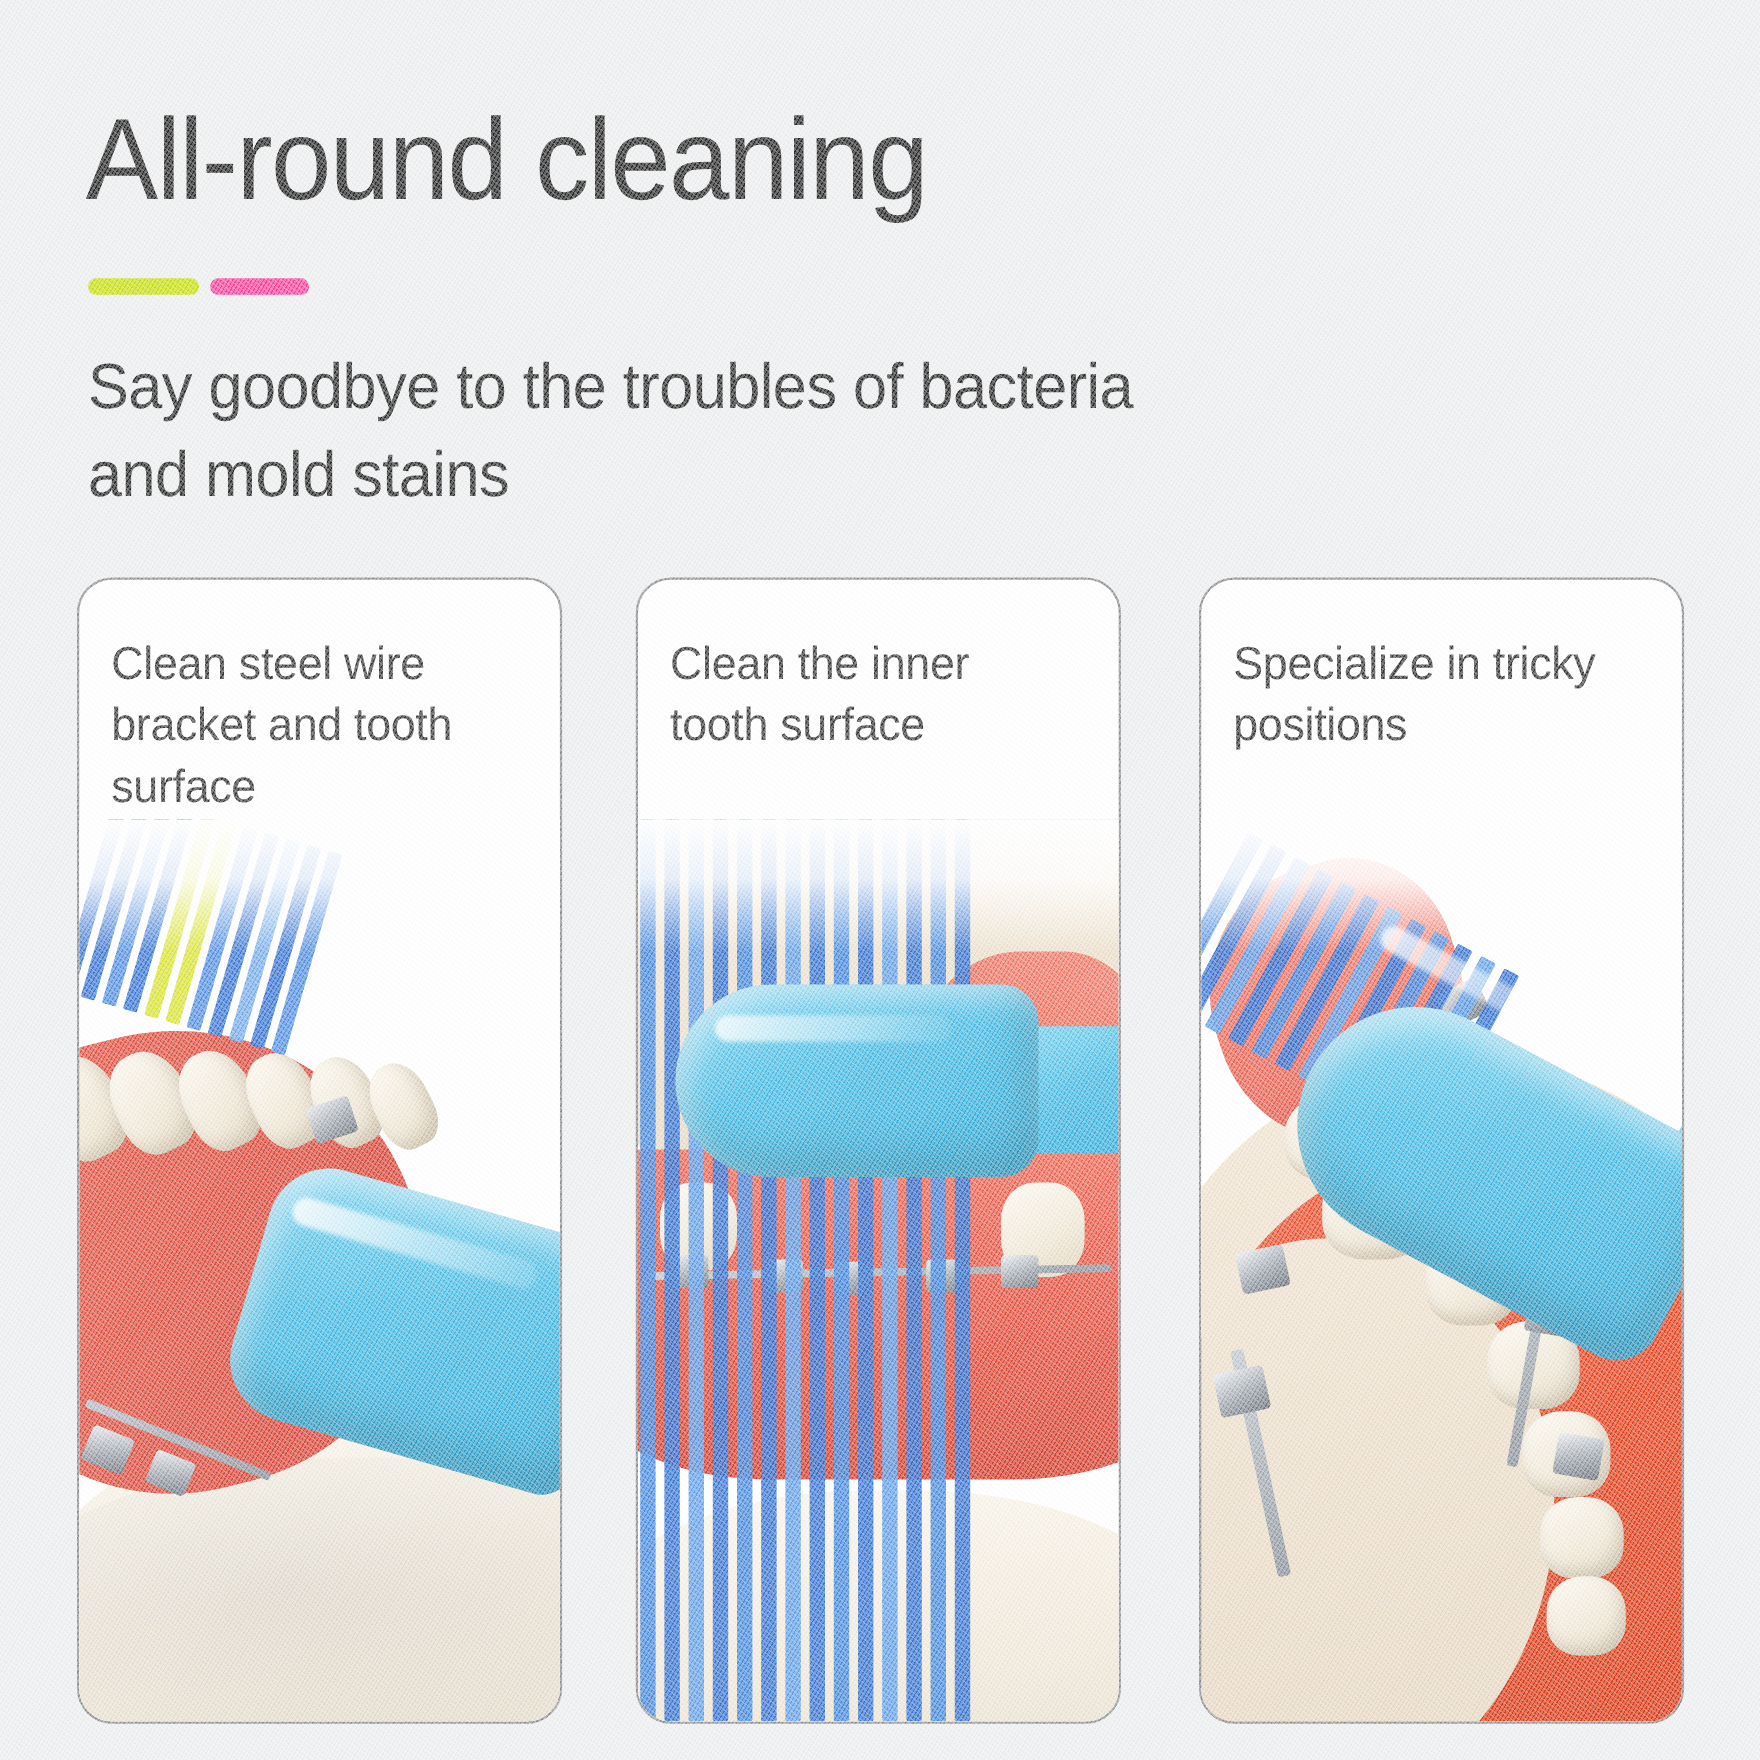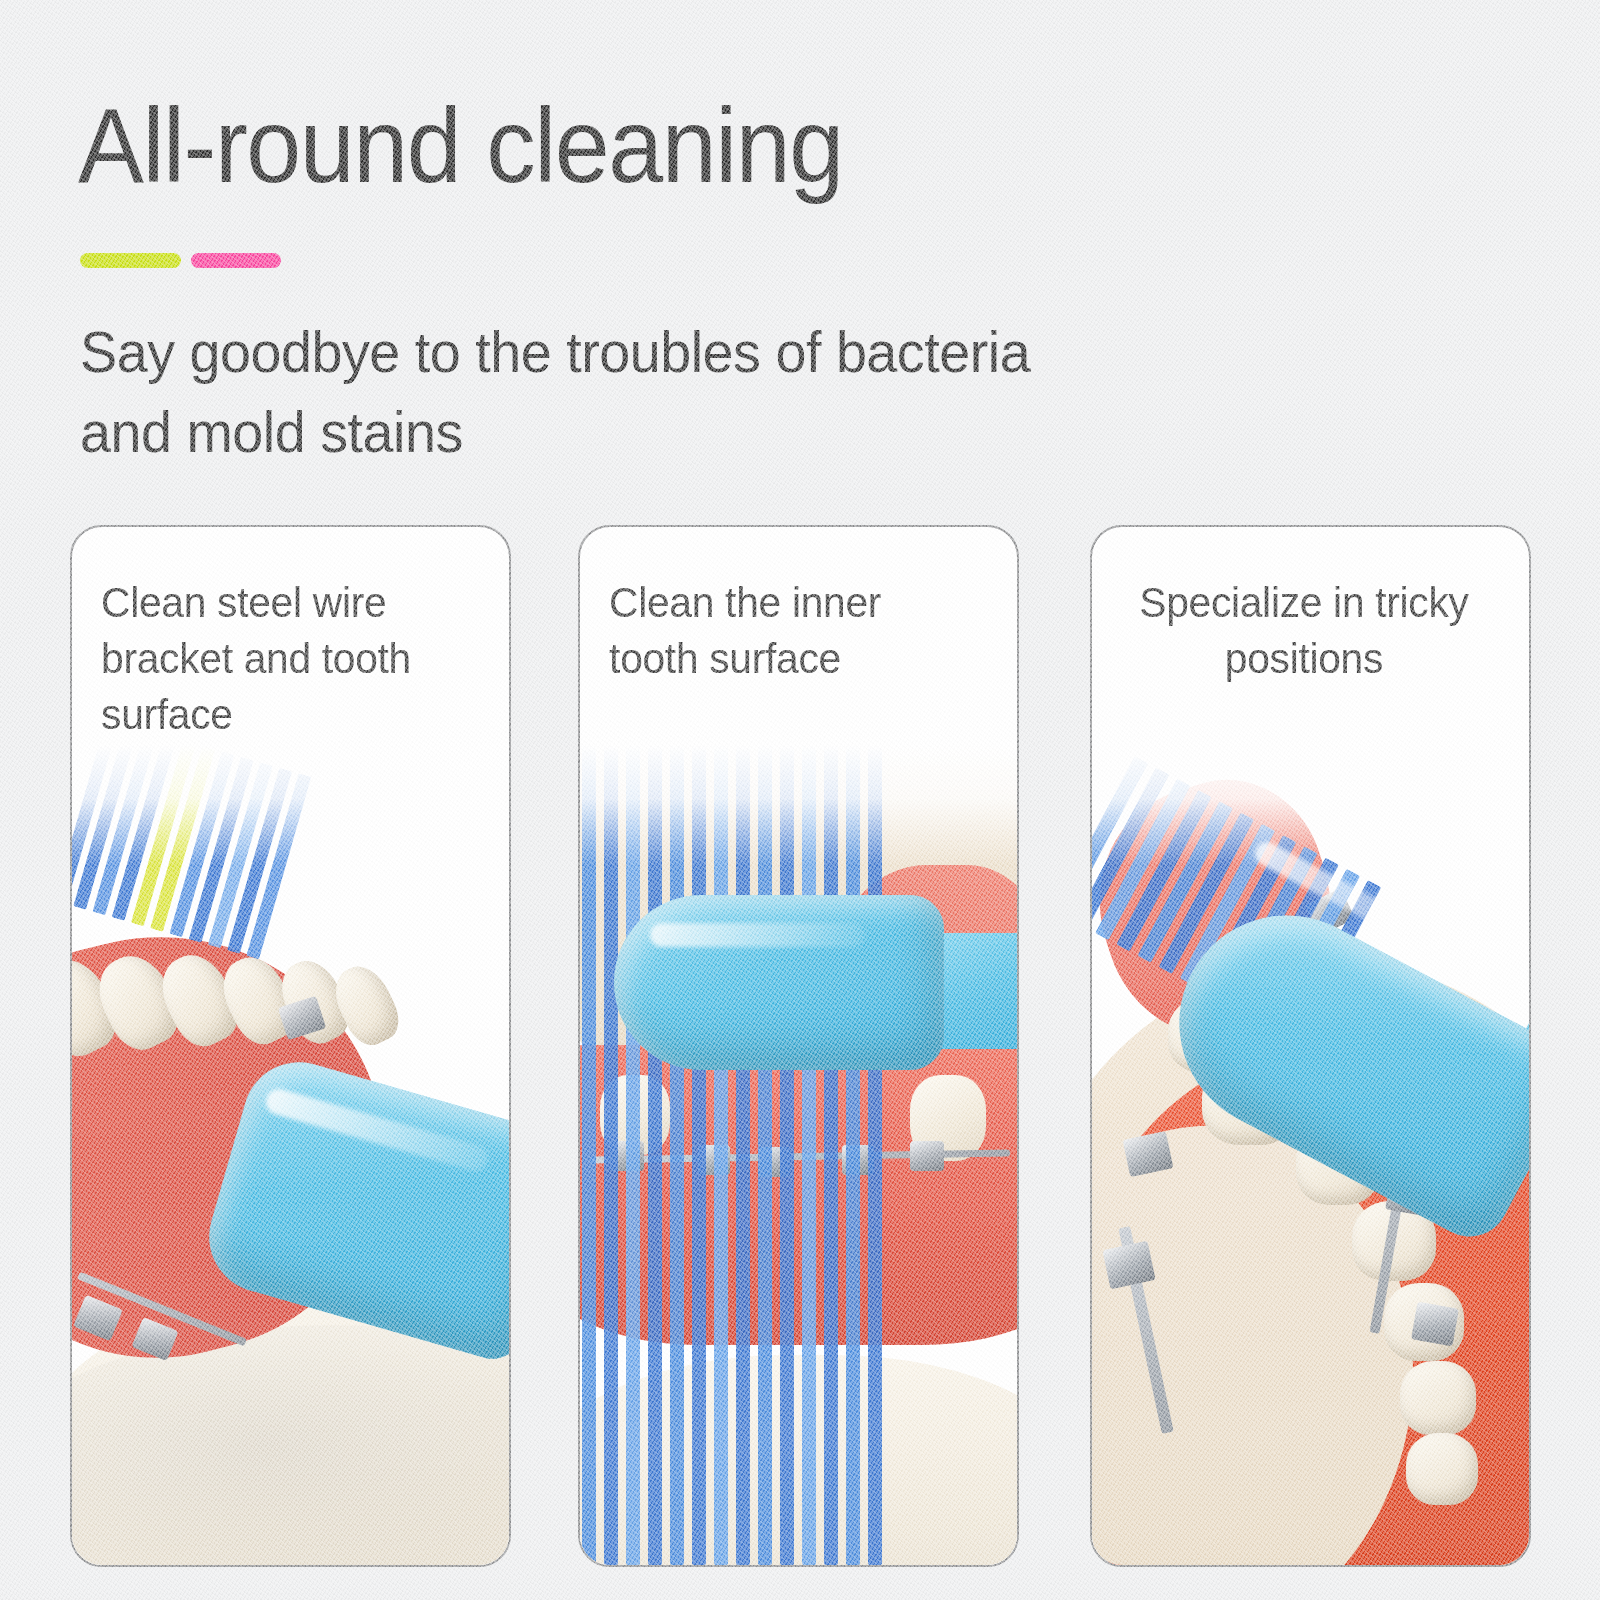--- a/index.html
+++ b/index.html
@@ -42,21 +42,21 @@
 
   
   .cards{position:absolute;left:0;top:525px;width:1600px;height:1040px;}
   .card{
     position:absolute;top:0;width:437px;height:1038px;
     border:2px solid #8e8f91;border-radius:32px;
     background:#ffffff;overflow:hidden;
   }
   .card.c1{left:70px;}
   .card.c2{left:578px;}
-  .card.c3{left:1090px;text-align:center;}
+  .card.c3{left:1090px;}
 
   .card-caption{
     position:absolute;left:0;top:0;width:100%;
     padding:48px 30px 0 30px;
     box-sizing:border-box;
     font-size:42px;line-height:1.33;
     color:#3a3a3a;font-weight:400;letter-spacing:-.3px;
     z-index:4;
     transform:scaleX(.97);transform-origin:left top;
   }

